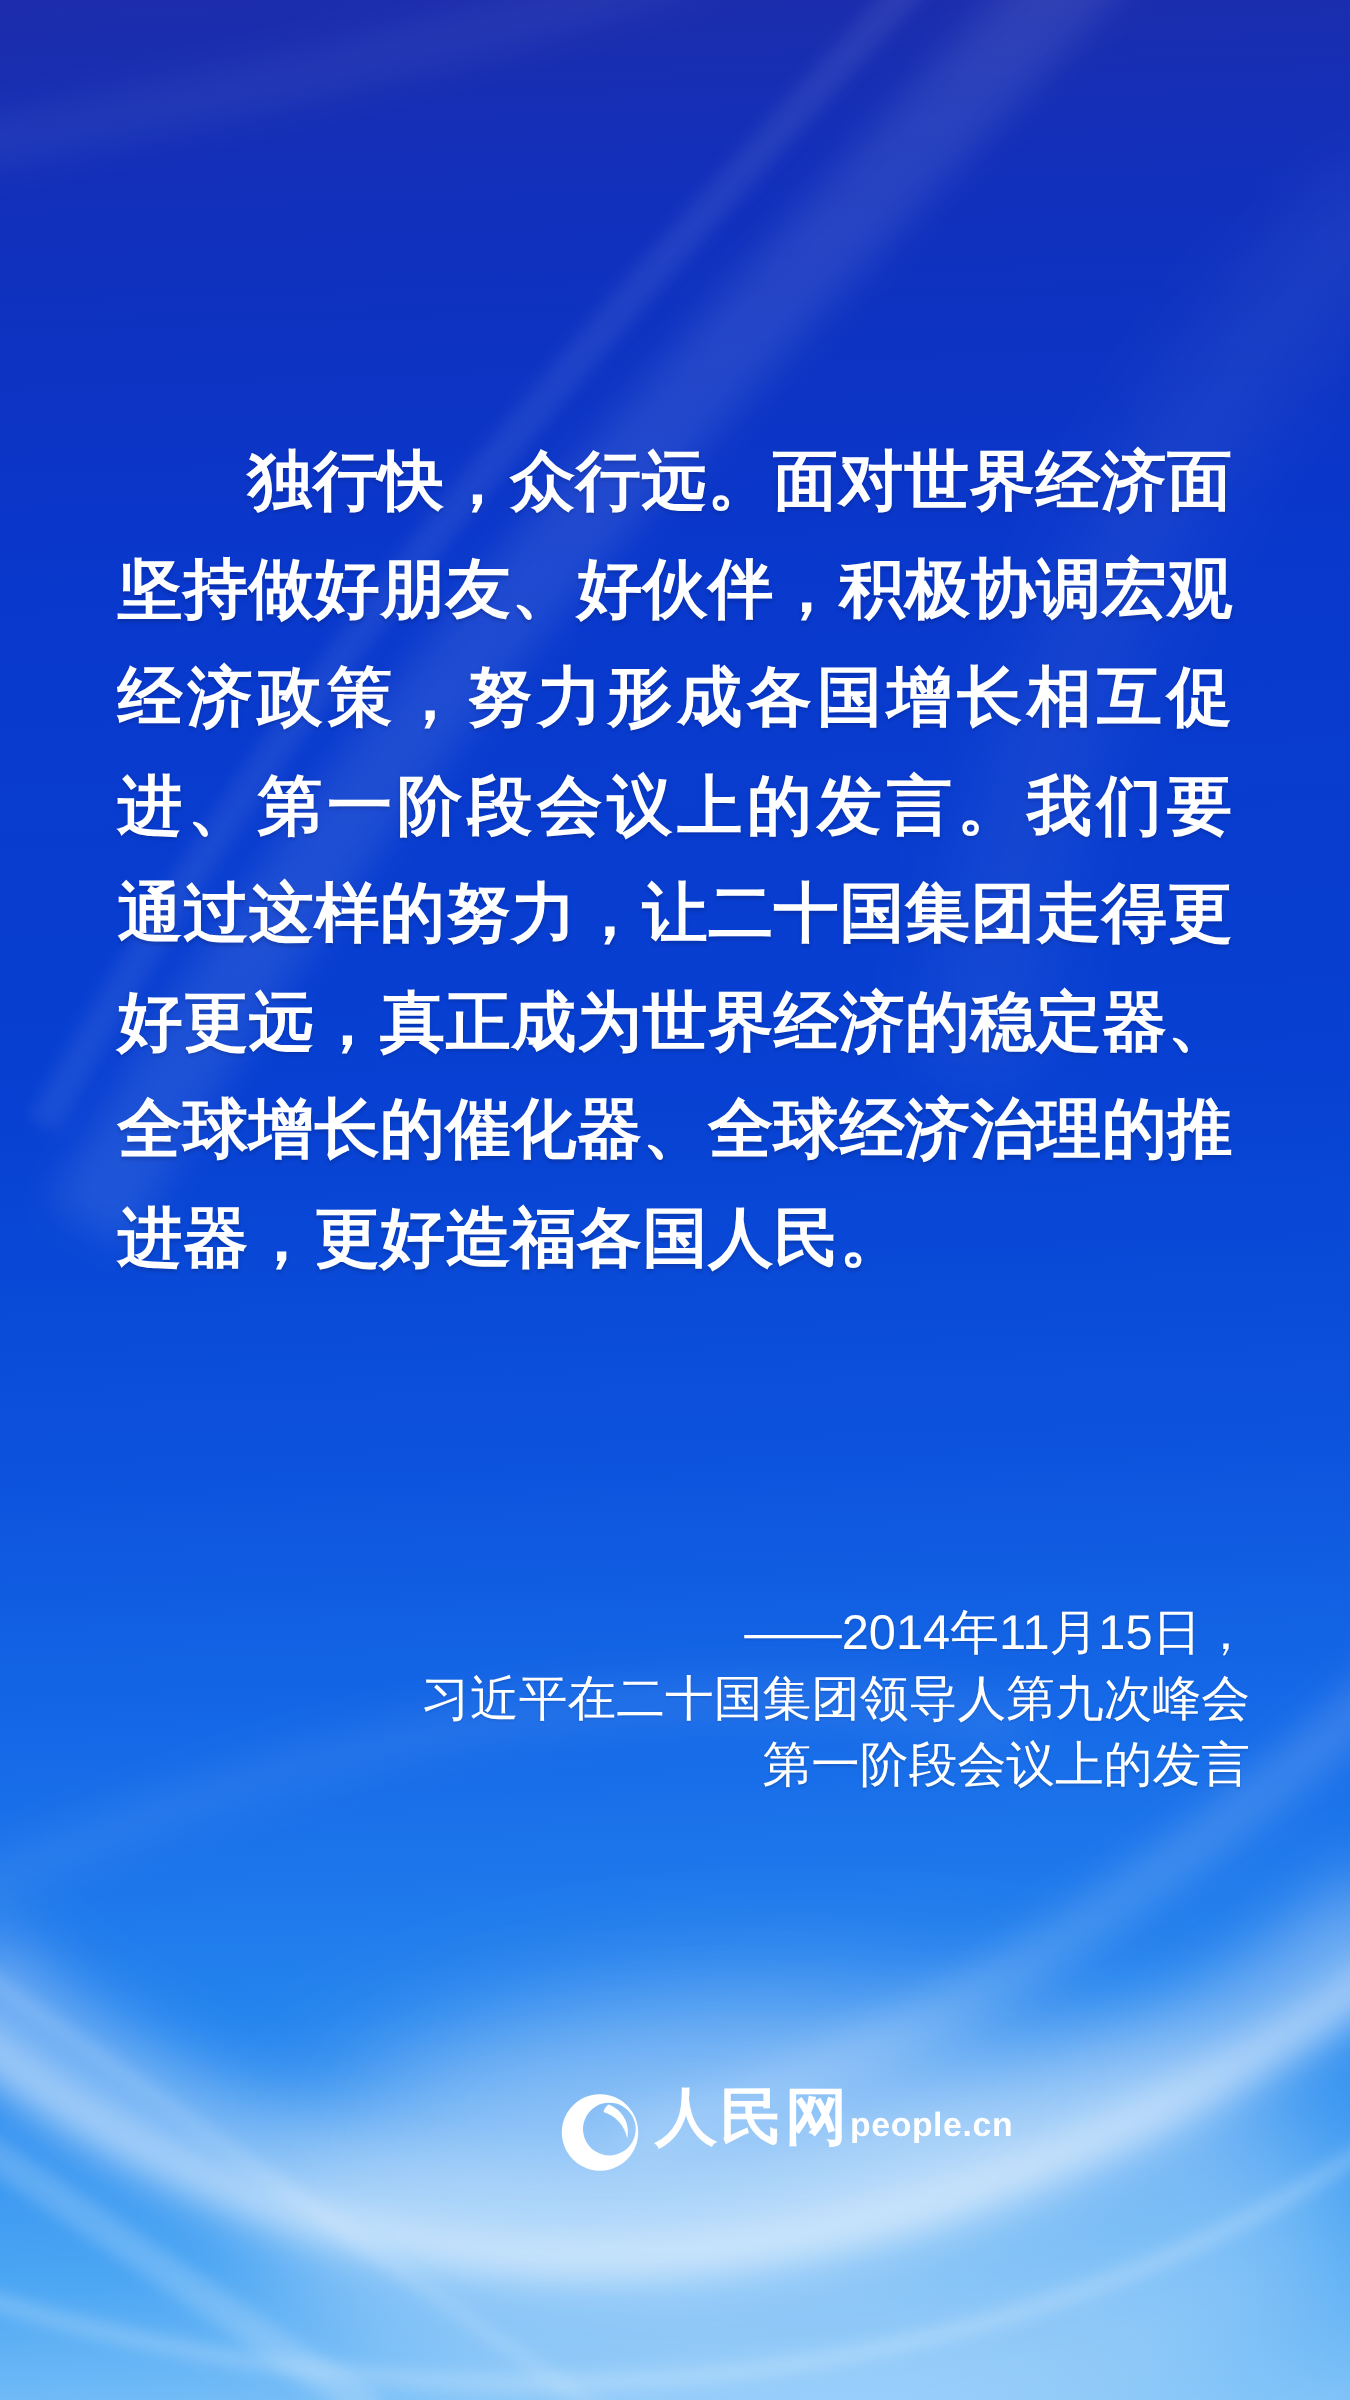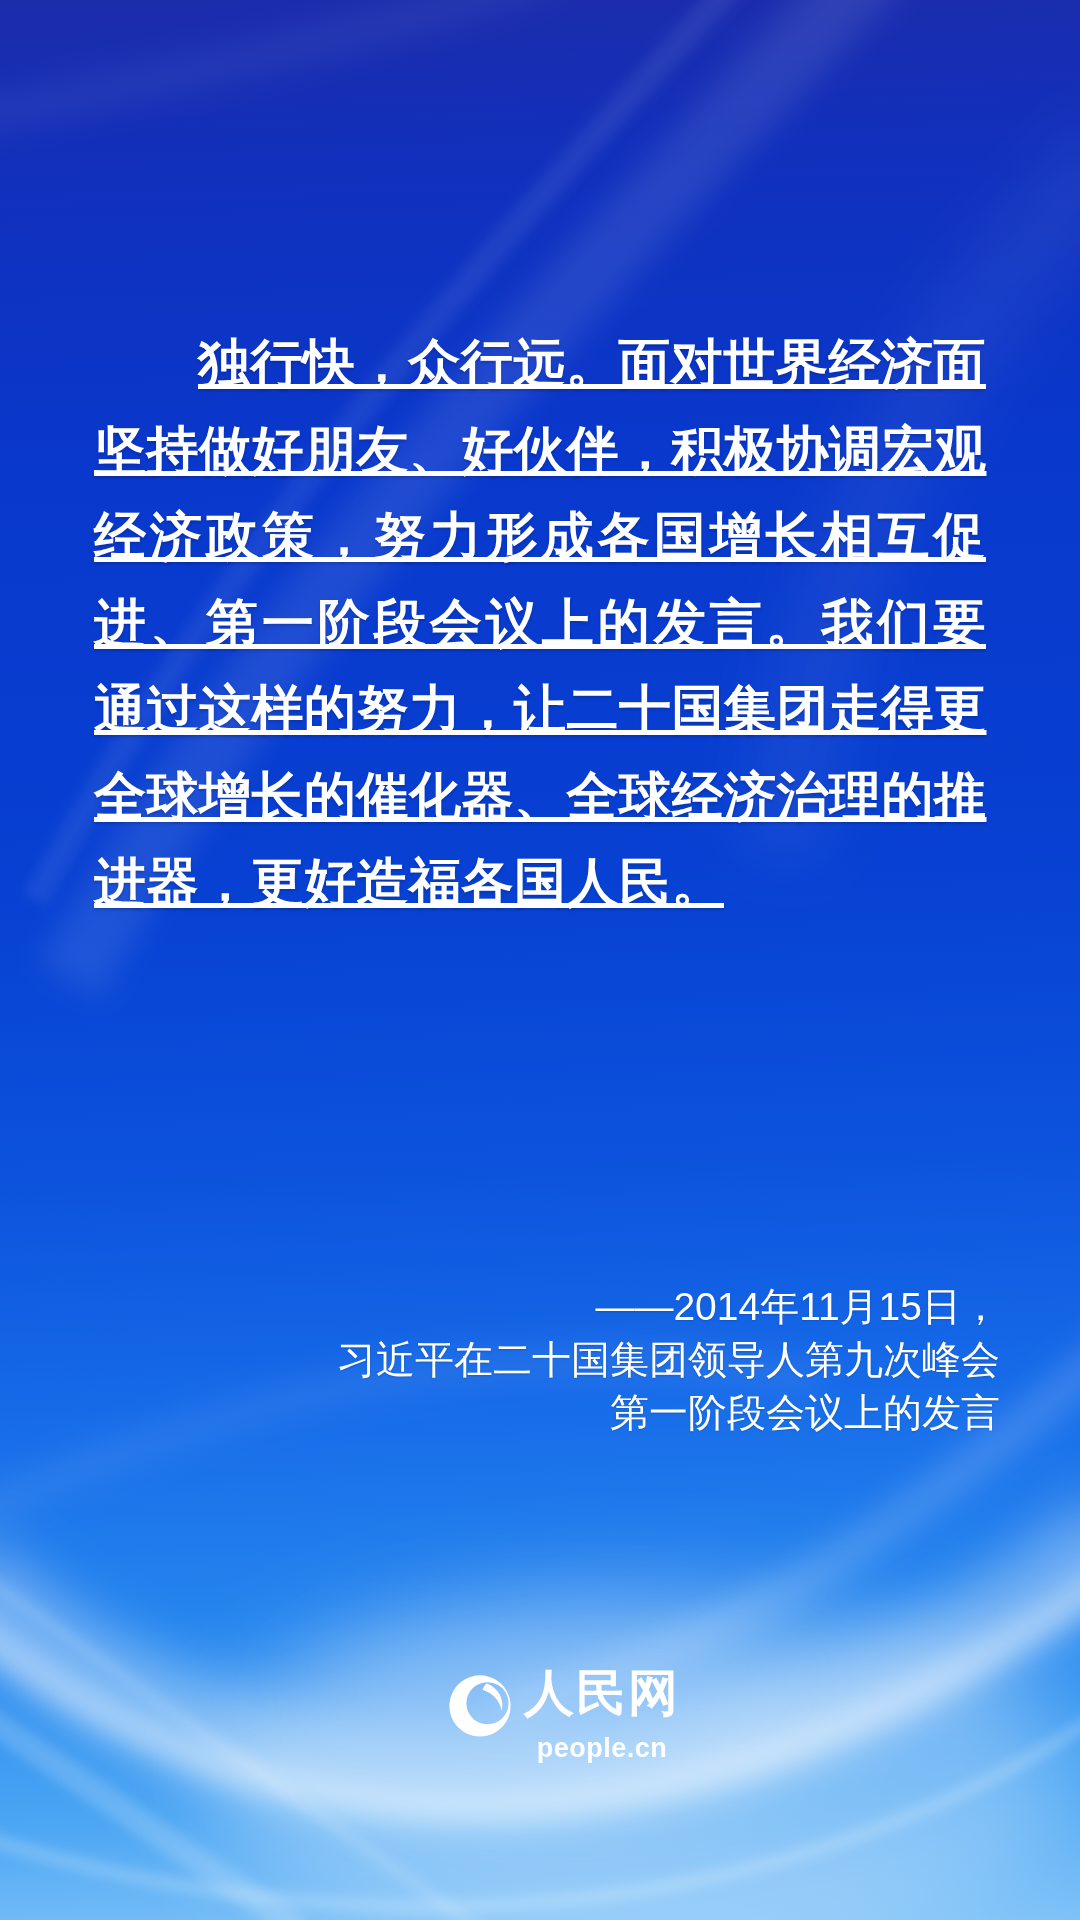--- a/index.html
+++ b/index.html
@@ -6,38 +6,38 @@
   .canvas {
     position:relative; width:1080px; height:1920px; overflow:hidden;
     font-family:"Liberation Sans","DejaVu Sans",sans-serif;
     color:#ffffff;
     background:linear-gradient(178deg,
       #1c2cab 0%, #1130bc 9%, #0938cc 24%, #0740d2 45%,
       #0c52dc 60%, #166ae8 72%, #2585ee 83%, #4aa5f3 93%, #7ec2f8 100%);
   }
   svg.waves { position:absolute; left:0; top:0; width:1080px; height:1920px; }
   .quote {
-    position:absolute; left:94px; top:320px; width:892px;
-    font-size:52px; font-weight:900; letter-spacing:0.5px;text-decoration:underline;
+    position:absolute; left:94px; top:342px; width:892px;
+    font-size:52px; font-weight:900; letter-spacing:0.5px;
   }
   .qline {
     line-height:86.5px; white-space:nowrap;
     text-align:justify; text-align-last:justify;
     text-shadow:0 2px 3px rgba(0,0,30,0.18);
   }
   .qline.first { text-indent:2em; }
   .qline.last { text-align-last:left; }
   .attribution {
     position:absolute; right:80px; top:1280px;
     text-align:right; font-size:39px; line-height:53px; font-weight:400;
     text-shadow:0 1px 2px rgba(0,0,30,0.15);
   }
   .logo { position:absolute; left:446px; top:1666px; display:flex; align-items:flex-start; }
   .logo-icon { width:68px; height:76px; margin-top:4px; }
-  .logo-texts { margin-left:10px; display:flex; flex-direction:column; align-items:center; }
+  .logo-texts { margin-left:10px; display:flex; flex-direction:row; align-items:center; }
   .logo-name { font-size:50px; line-height:54px; font-weight:700; letter-spacing:2px;
                font-family:"DejaVu Serif","Liberation Serif",serif; }
   .logo-domain { font-size:27px; line-height:28px; font-weight:700; letter-spacing:0.5px; margin-top:14px;
                font-family:Liberation Sans, sans-serif; }
 </style>
 </head>
 <body>
 
 <div class="canvas">
 
@@ -72,20 +72,21 @@
     <ellipse cx="640" cy="1775" rx="430" ry="185" fill="#ffffff" fill-opacity="0.28" filter="url(#b45)"></ellipse>
     <ellipse cx="560" cy="1705" rx="260" ry="85" fill="#ffffff" fill-opacity="0.20" filter="url(#b45)"></ellipse>
   </svg>
 
   <main class="quote">
     <div class="qline first">独行快，众行远。面对世界经济面</div>
     <div class="qline">坚持做好朋友、好伙伴，积极协调宏观</div>
     <div class="qline">经济政策，努力形成各国增长相互促</div>
     <div class="qline">进、第一阶段会议上的发言。我们要</div>
     <div class="qline">通过这样的努力，让二十国集团走得更</div>
+    <div class="qline">好更远，真正成为世界经济的稳定器、</div>
     <div class="qline">全球增长的催化器、全球经济治理的推</div>
     <div class="qline last">进器，更好造福各国人民。</div>
   </main>
 
   <div class="attribution">
     <div>——2014年11月15日，</div>
     <div>习近平在二十国集团领导人第九次峰会</div>
     <div>第一阶段会议上的发言</div>
   </div>
 

